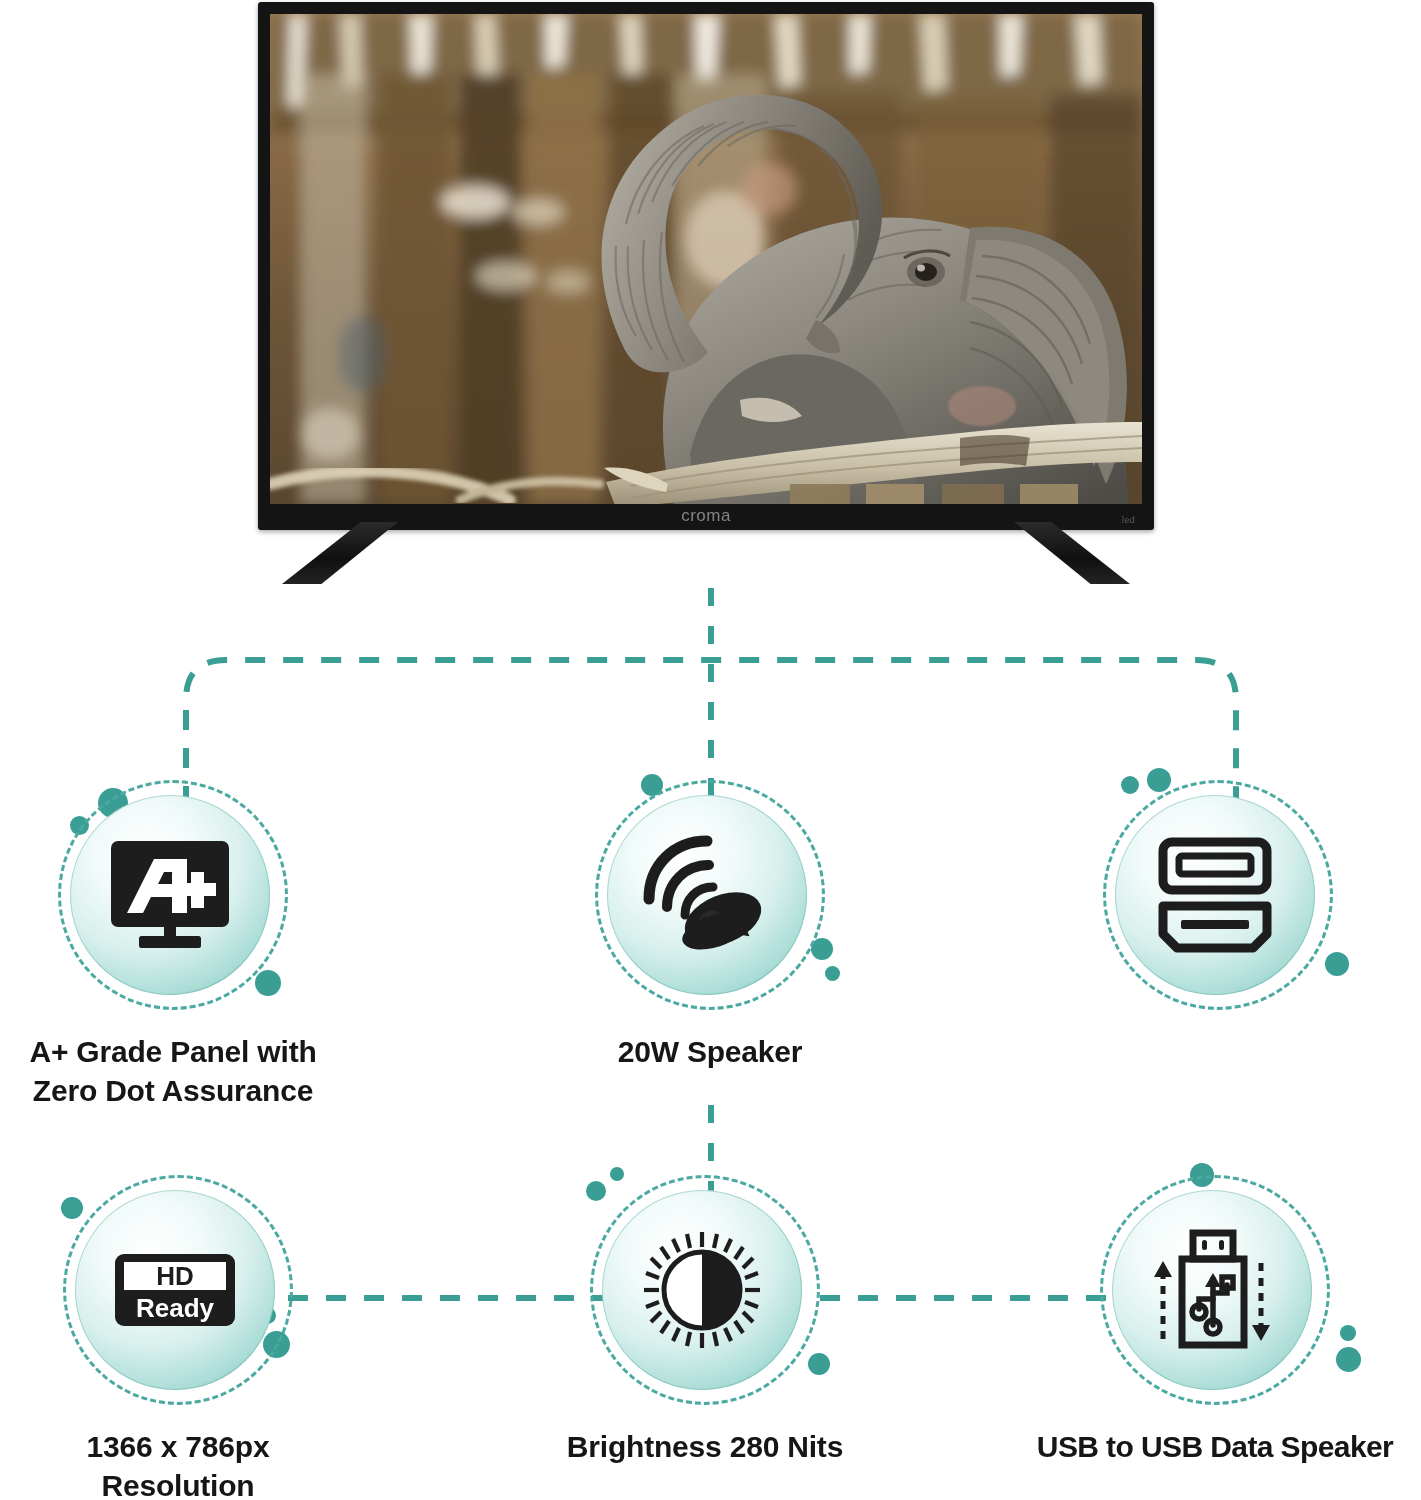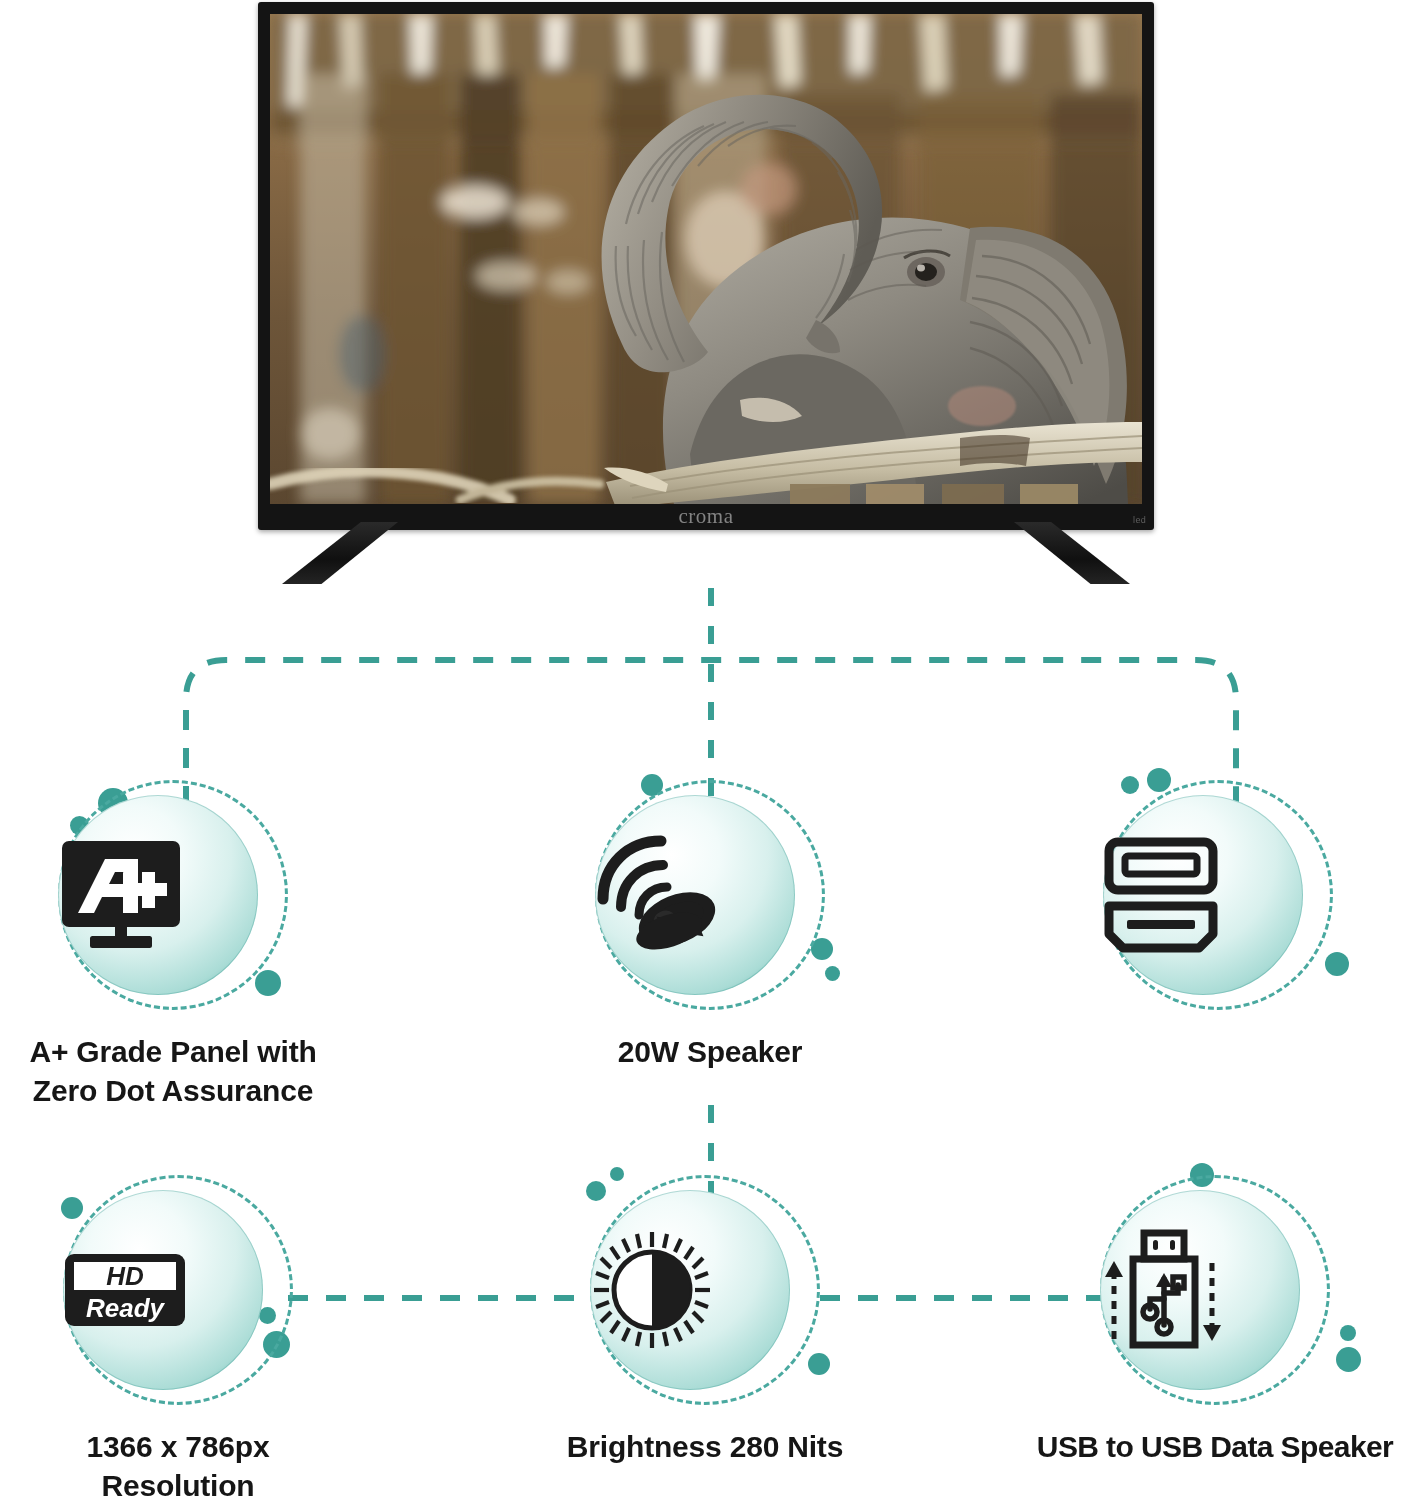--- a/index.html
+++ b/index.html
@@ -37,29 +37,29 @@
     overflow: hidden;
     background: #6b5743;
   }
   #tv-screen svg { display:block; width:100%; height:100%; }
   #tv-brand {
     position: absolute;
     left: 0; right: 0;
     bottom: 4px;
     text-align: center;
     color: #8d8d8d;
-    font-family: Liberation Serif, serif;
-    font-size: 21px;
+    font-family: Liberation Sans, sans-serif;
+    font-size: 17px;
     letter-spacing: 0.5px;
     line-height: 20px;
     opacity: .92;
   }
   #tv-model {
     position: absolute;
-    right: 8px; bottom: 5px;
+    right: 19px; bottom: 5px;
     color: #5e5e5e;
     font-size: 9px;
     letter-spacing: .3px;
   }
   .tv-leg {
     position: absolute;
     top: 520px;
     width: 116px; height: 62px;
     background: linear-gradient(180deg,#2a2a2a 0%, #101010 60%, #242424 100%);
   }
@@ -93,30 +93,29 @@
   }
   .badge-dashring {
     position: absolute;
     left: 0; top: 0;
     width: 230px; height: 230px;
     border-radius: 50%;
     border: 3px dashed #4aa9a0;
   }
   .badge-disc {
     position: absolute;
-    left: 0; top: 15px;
+    left: 12px; top: 15px;
     width: 200px; height: 200px;
     border-radius: 50%;
     background:
       radial-gradient(circle at 38% 30%, #ffffff 0%, #f2fbfa 26%, #d8f0ed 52%, #aadcd6 76%, #57aaa2 96%, #3f9e94 100%);
     box-shadow: inset 0 0 0 1px rgba(63,158,148,.35);
     display: flex;
     align-items: center;
-    justify-content: flex-start;
-    font-style: italic;
+    justify-content: center;
   }
   .badge-disc svg { display:block; }
 
   .dot {
     position: absolute;
     background: #3a9e94;
     border-radius: 50%;
   }
 
   .feat-label {

